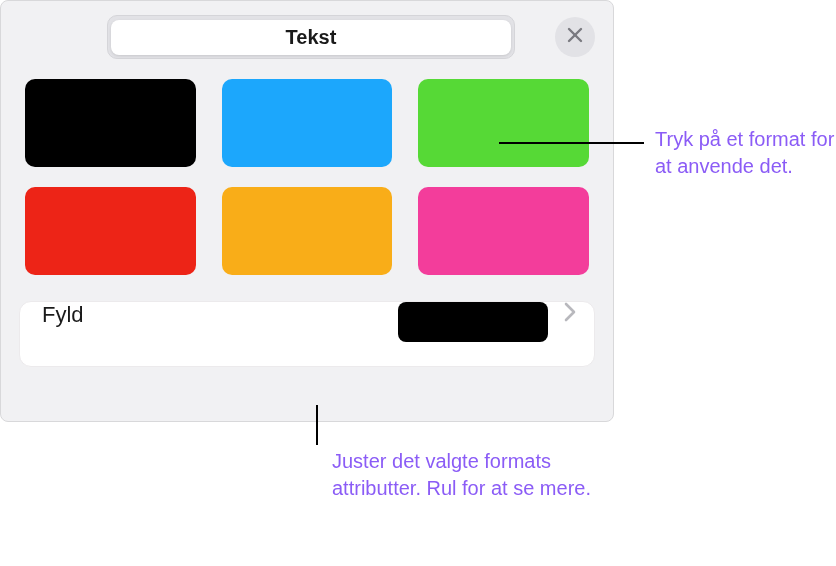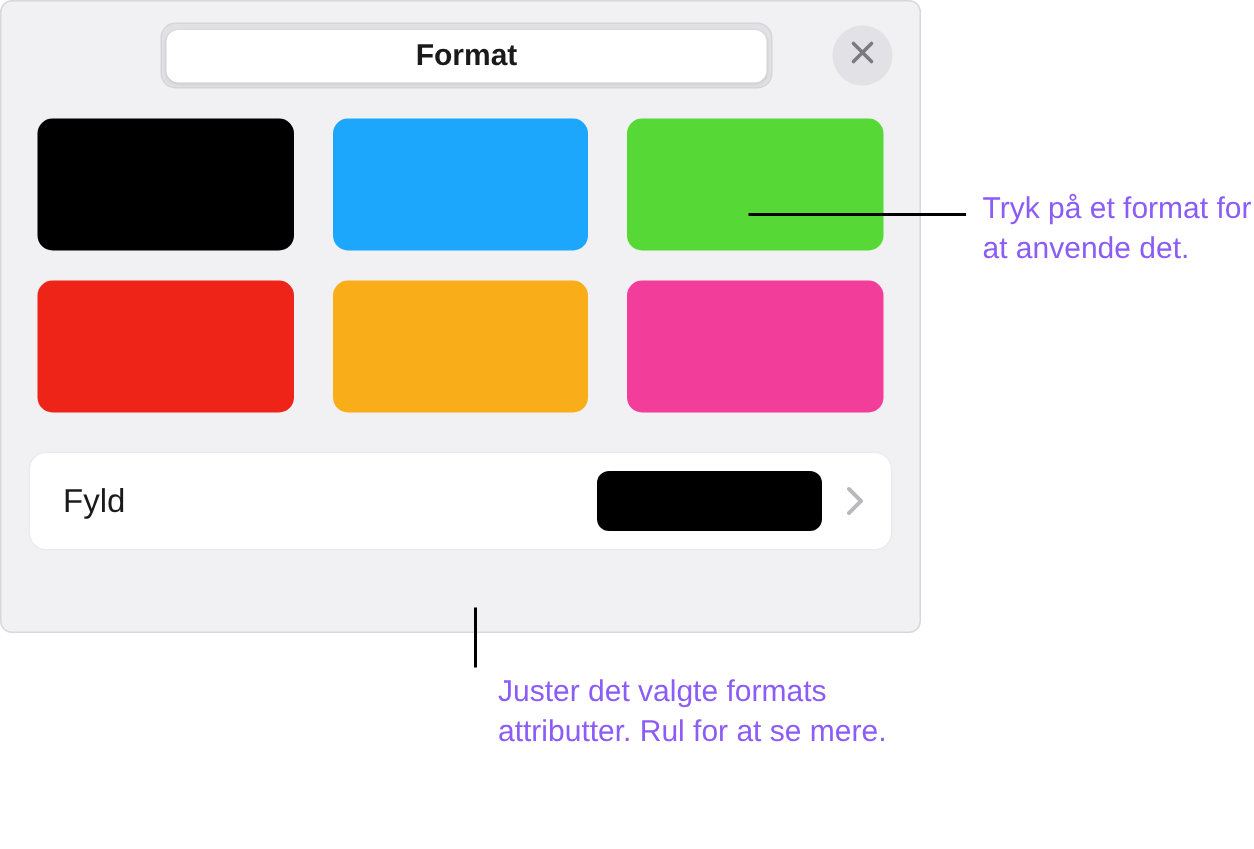--- a/index.html
+++ b/index.html
@@ -85,21 +85,21 @@
     .swatch {
       height: 88px;
       border-radius: 10px;
       cursor: pointer;
     }
     .fill-row {
       background: #ffffff;
       border-radius: 12px;
       height: 66px;
       display: flex;
-      align-items: center;
+      align-items: flex-start;
       padding: 0 18px 0 22px;
       border: 1px solid #eceaec;
     }
     .fill-label {
       font-size: 22px;
       color: #1a1a1a;
       flex: 1;
     }
     .fill-preview {
       width: 150px;
@@ -132,21 +132,21 @@
       background: #000000;
     }
   </style>
 </head>
 <body>
 
 <div class="panel">
 
   <div class="tabbar-wrap">
     <div class="tabbar">
-      <div class="tab active">Format</div>
+      <div class="tab active">Tekst</div>
     </div>
     <div class="close-btn">
       <span>
         <svg viewBox="0 0 18 18">
             <line x1="3" y1="3" x2="15" y2="15"></line>
             <line x1="15" y1="3" x2="3" y2="15"></line>
           </svg>
       </span>
     </div>
   </div>

